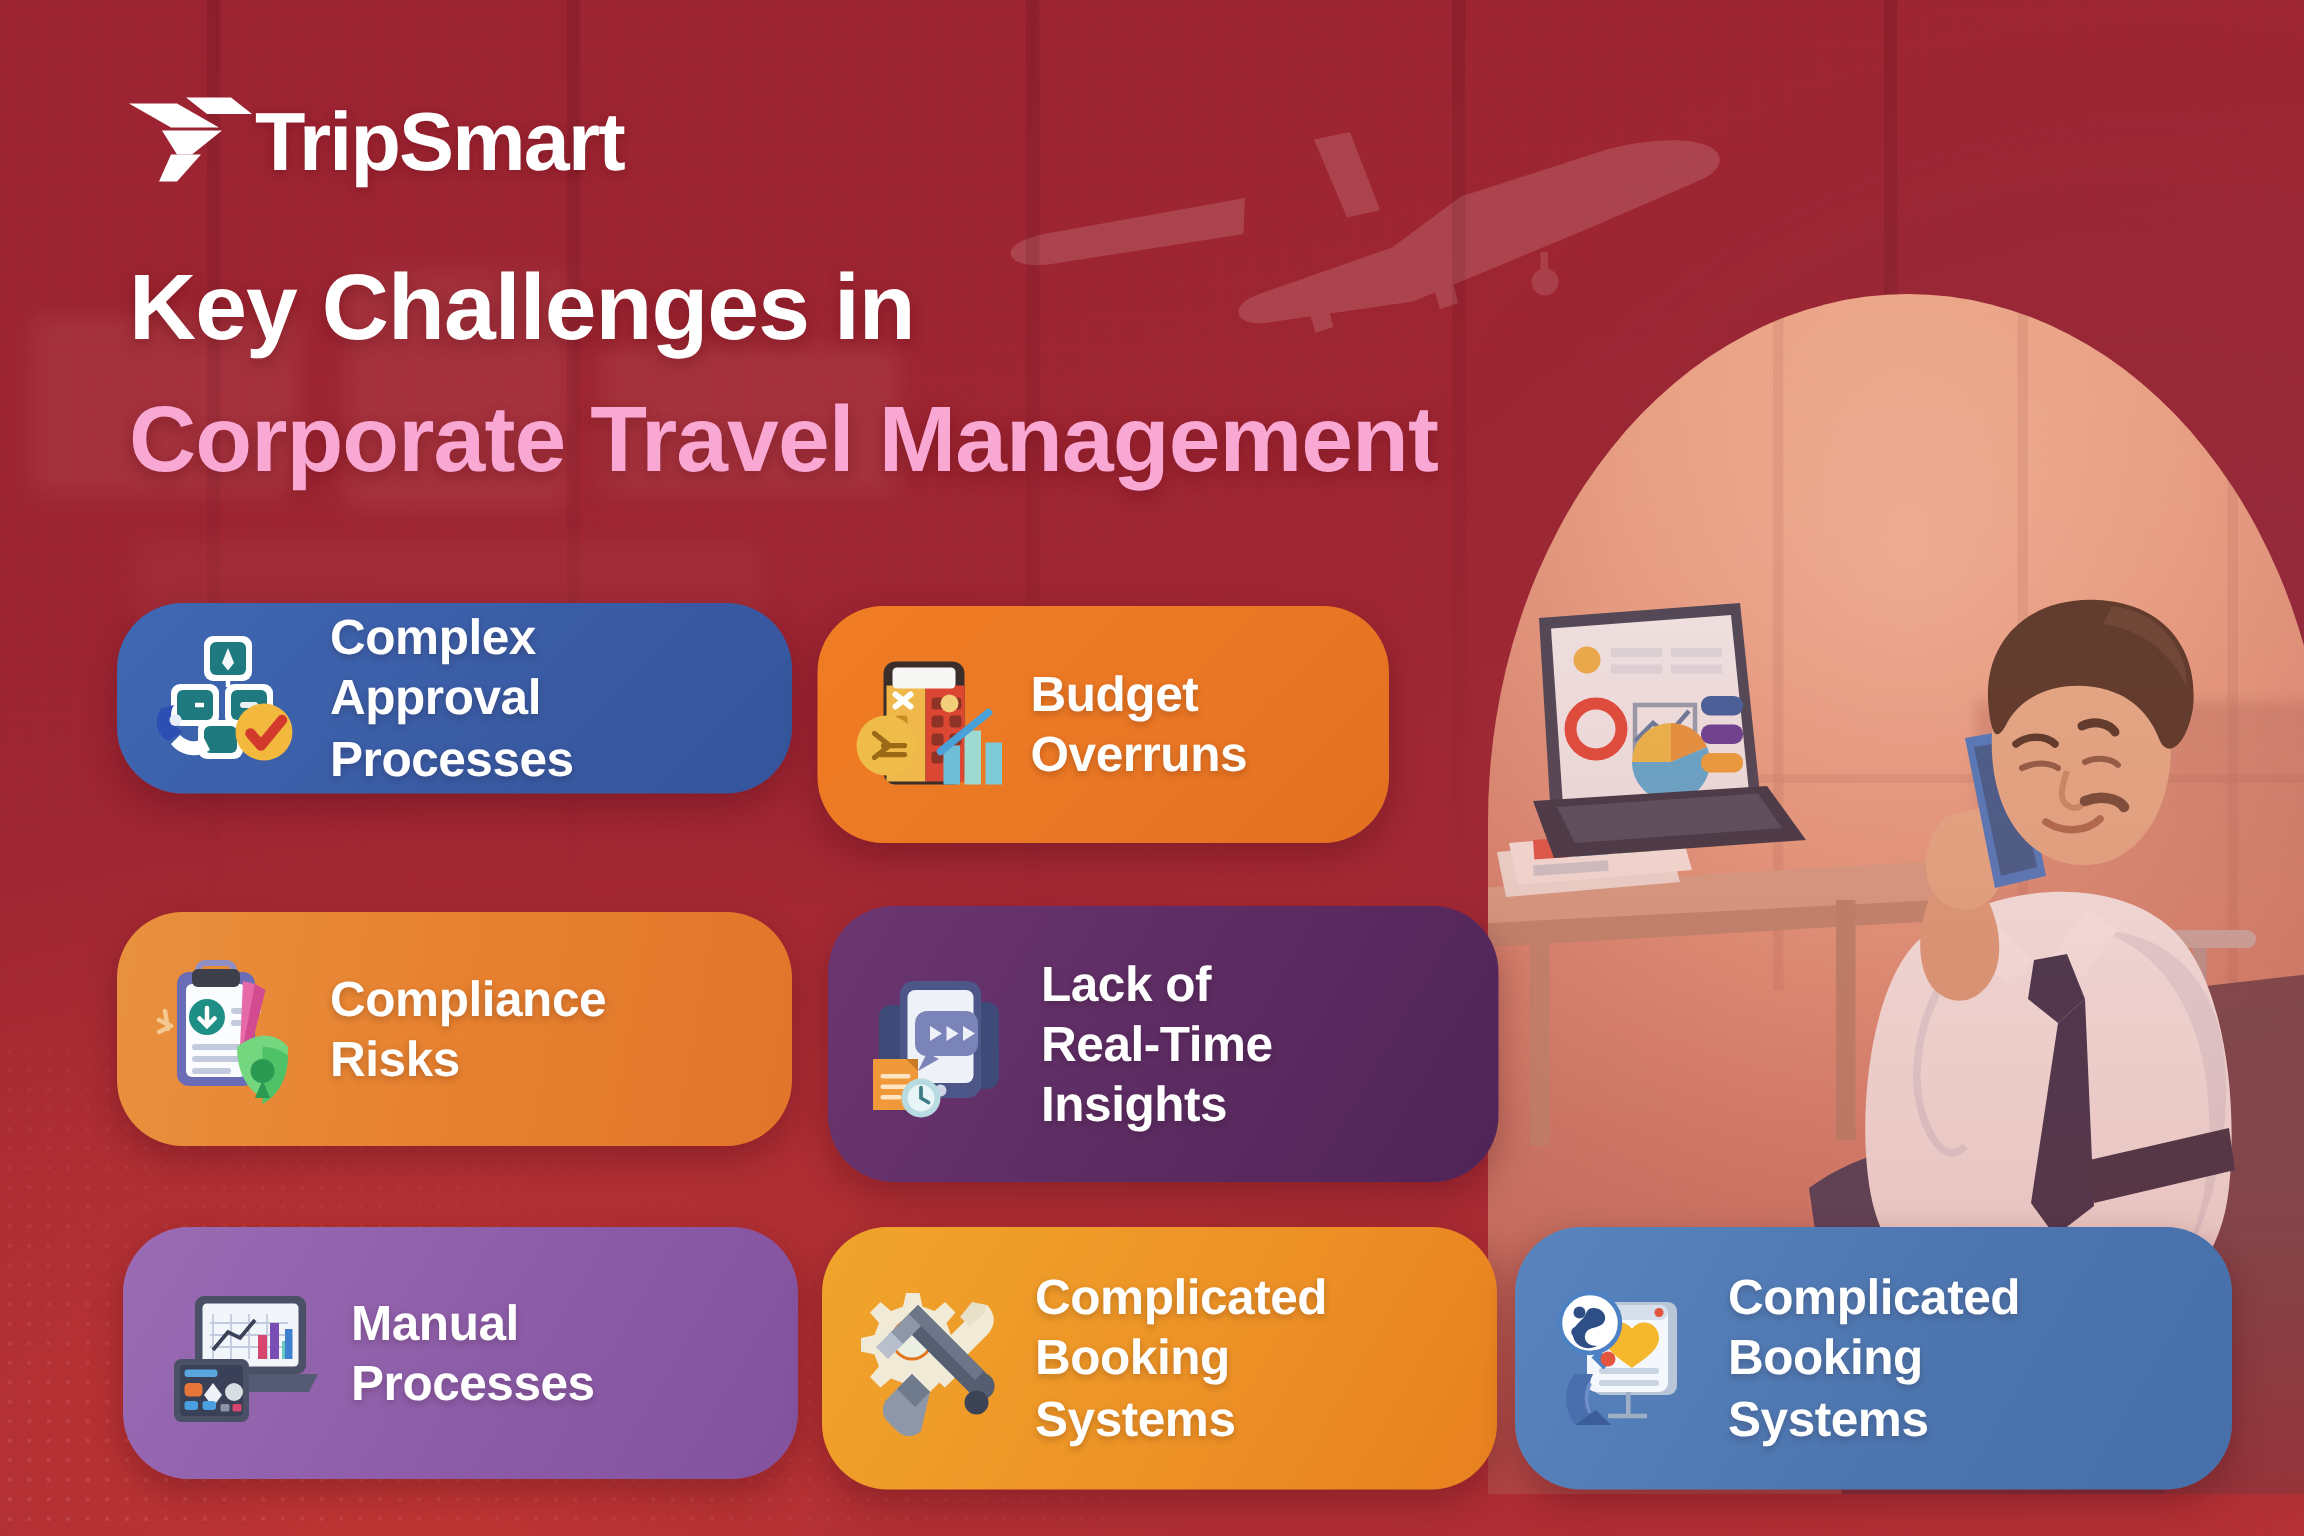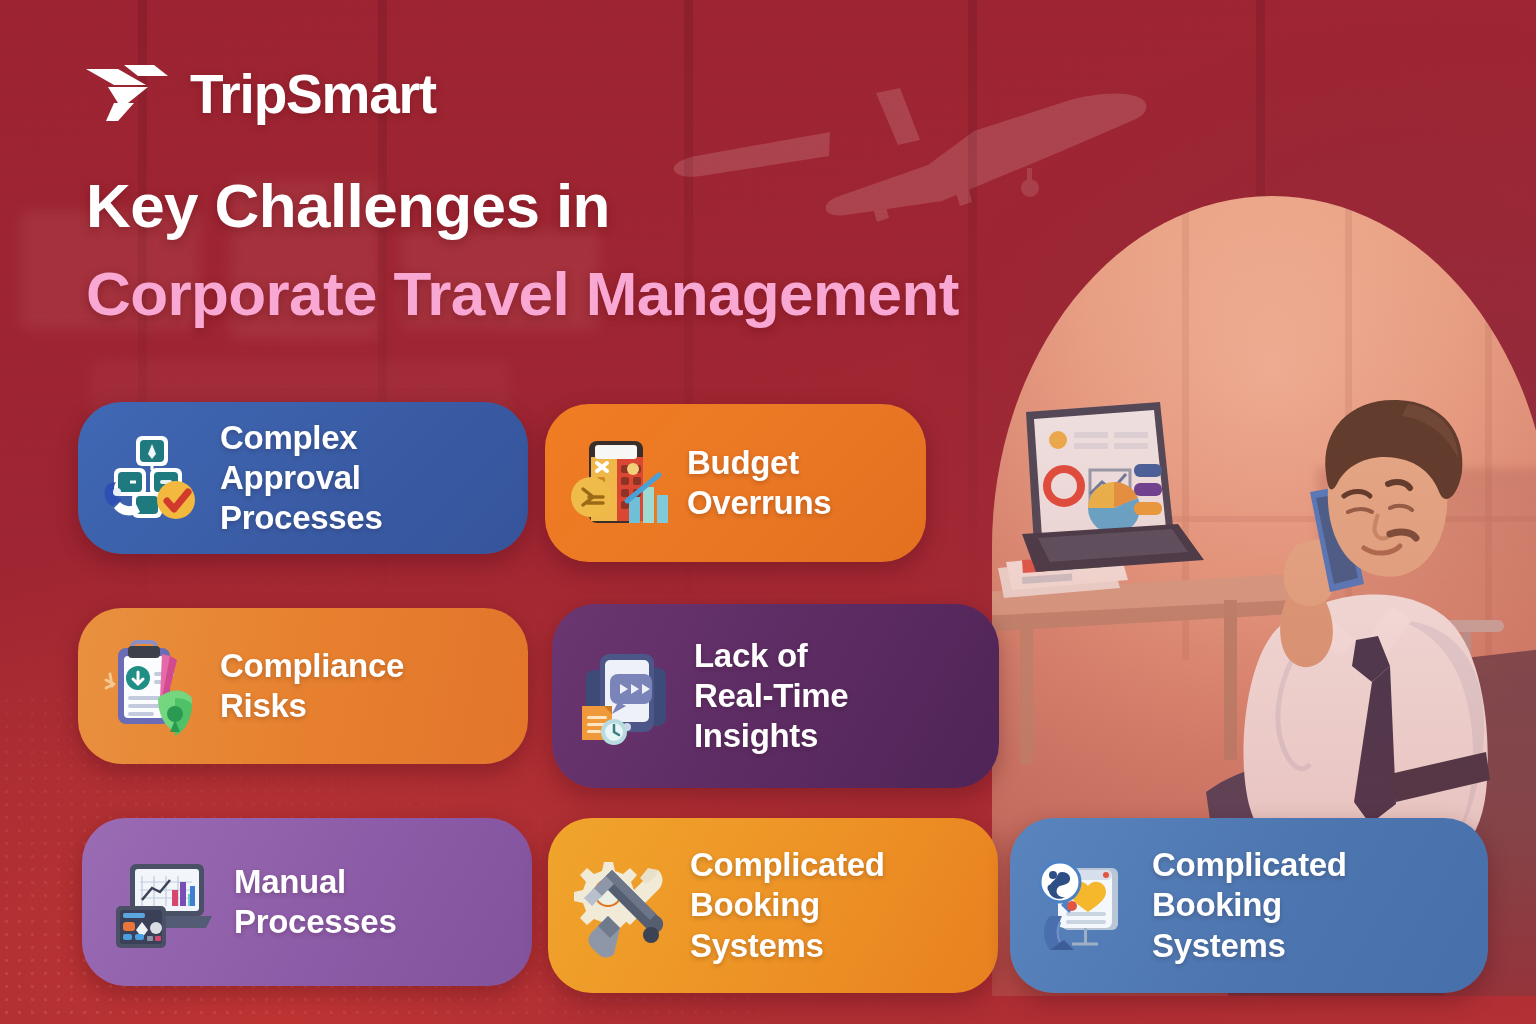--- a/index.html
+++ b/index.html
@@ -72,21 +72,21 @@
     background:linear-gradient(180deg, rgba(170,100,90,.35), rgba(170,100,90,.05));
     filter:blur(4px); }
   .photo-haze {
     position:absolute; inset:0;
     background:linear-gradient(180deg, rgba(235,150,120,.10) 0%, rgba(190,70,60,.30) 78%, rgba(168,45,50,.70) 100%);
   }
   .photo-art { position:absolute; inset:0; }
   .photo-art svg { width:100%; height:100%; display:block; }
 
   
-  .logo { position:absolute; left:84px; top:62px; display:flex; align-items:center; gap:20px; z-index:6; }
+  .logo { position:absolute; left:84px; top:62px; display:flex; align-items:center; z-index:6; }
   .logo-mark { width:86px; height:62px; }
   .logo-mark svg { width:100%; height:100%; display:block; }
   .logo-text {
     color:#ffffff; font-size:55px; font-weight:700; letter-spacing:-1.2px;
     text-shadow:0 2px 7px rgba(70,0,10,.28);
   }
 
   
   .headline { position:absolute; left:86px; top:173px; z-index:6; }
   .headline-l1 {
@@ -109,21 +109,21 @@
   }
   .card-icon { width:104px; height:104px; flex:0 0 104px; }
   .card-icon svg { width:100%; height:100%; display:block; }
   .card-label {
     color:#ffffff; font-weight:700; font-size:33px; line-height:1.22;
     letter-spacing:-.3px; white-space:pre-line;
     text-shadow:0 2px 5px rgba(30,0,10,.22);
   }
 
   
-  #card-0 { left:78px;   top:402px; width:450px; height:152px; }
+  #card-0 { left:78px;   top:402px; width:450px; height:127px; }
   #card-1 { left:545px;  top:404px; width:381px; height:158px; }
   #card-2 { left:78px;   top:608px; width:450px; height:156px; }
   #card-3 { left:552px;  top:604px; width:447px; height:184px; }
   #card-4 { left:82px;   top:818px; width:450px; height:168px; }
   #card-5 { left:548px;  top:818px; width:450px; height:175px; }
   #card-6 { left:1010px; top:818px; width:478px; height:175px; }
 
   
   #card-0 { background:linear-gradient(135deg,#4068b4 0%,#3a5ca5 55%,#35549b 100%); }
   #card-1 { background:linear-gradient(135deg,#f07d23 0%,#ea7724 55%,#e2701f 100%); }

